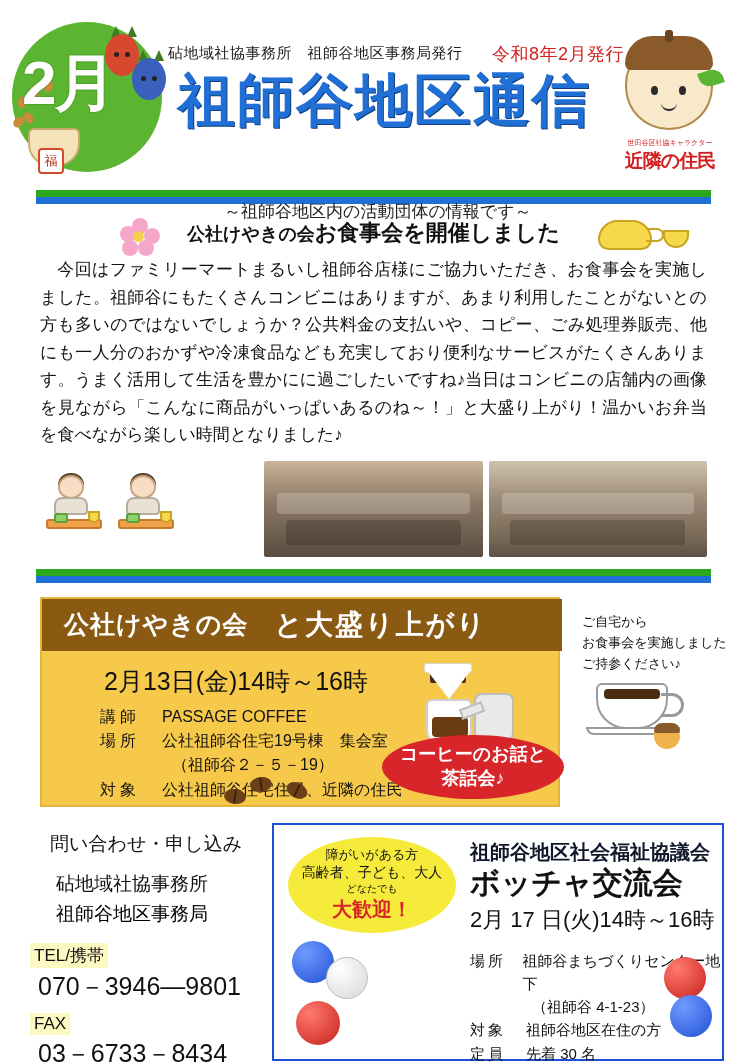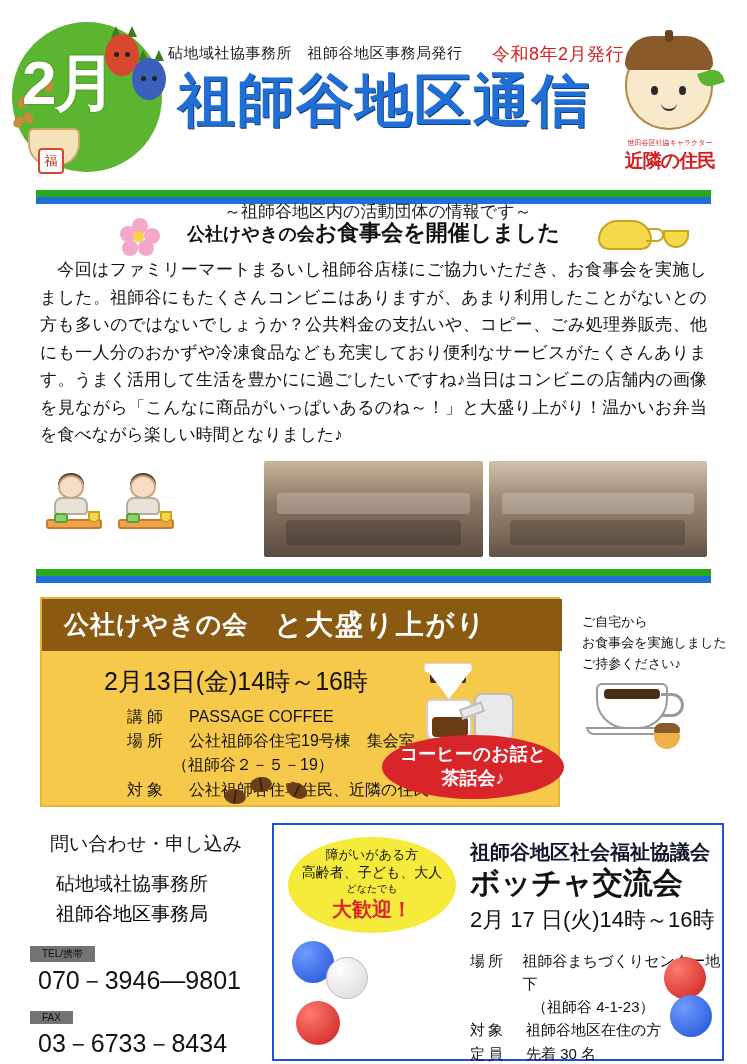--- a/index.html
+++ b/index.html
@@ -327,21 +327,21 @@
     margin-left: 26px; letter-spacing: 2px;
   }
   .coffee-date {
     position: absolute; left: 62px; top: 66px;
     font-size: 25px; color: #111; letter-spacing: 0px;
   }
   .coffee-rows {
     position: absolute; left: 58px; top: 106px;
     font-size: 16px; line-height: 1.52; color: #111;
   }
-  .coffee-rows .r { display: flex; margin-left: 27px; }
+  .coffee-rows .r { display: flex; }
   .coffee-rows .lbl { width: 62px; letter-spacing: 4px; }
   .coffee-rows .val { }
   .coffee-rows .sub { padding-left: 72px; }
 
   .coffee-dripper {
     position: absolute; left: 378px; top: 56px; width: 96px; height: 96px;
   }
   .dripper-cone {
     position: absolute; left: 6px; top: 14px;
     width: 0; height: 0;
@@ -445,23 +445,23 @@
     font-size: 19px; color: #111; margin-bottom: 14px; padding-left: 20px;
   }
   .contact .c-org1 {
     font-size: 19px; color: #111; padding-left: 26px; margin-bottom: 4px;
   }
   .contact .c-org2 {
     font-size: 19px; color: #000000; padding-left: 26px; margin-bottom: 16px;
   }
   .tag {
     display: inline-block;
-    background: #737373;
-    font-size: 10px; color: #111;
-    padding: 1px 12px;
+    background: #fef9c3;
+    font-size: 17px; color: #111;
+    padding: 1px 4px;
   }
   .num {
     font-size: 25px; color: #111; padding-left: 8px; margin: 2px 0 10px 0;
   }
 
   .boccia {
     position: absolute; left: 272px; top: 0;
     width: 452px; height: 238px;
     border: 2px solid #1f4fd6;
     background: #ffffff;

